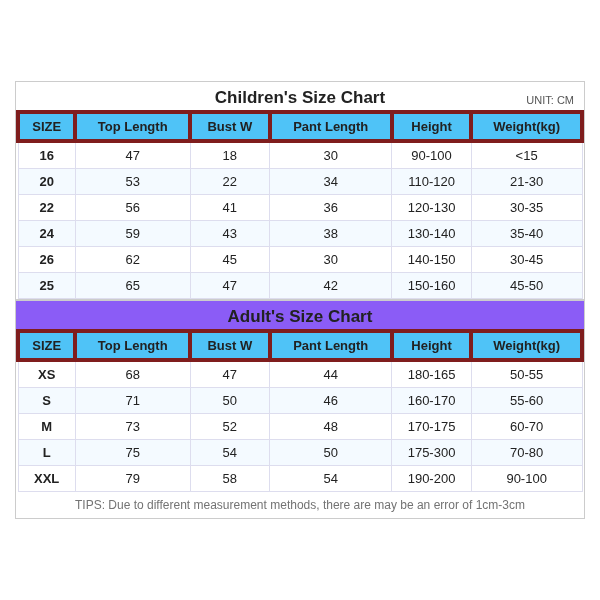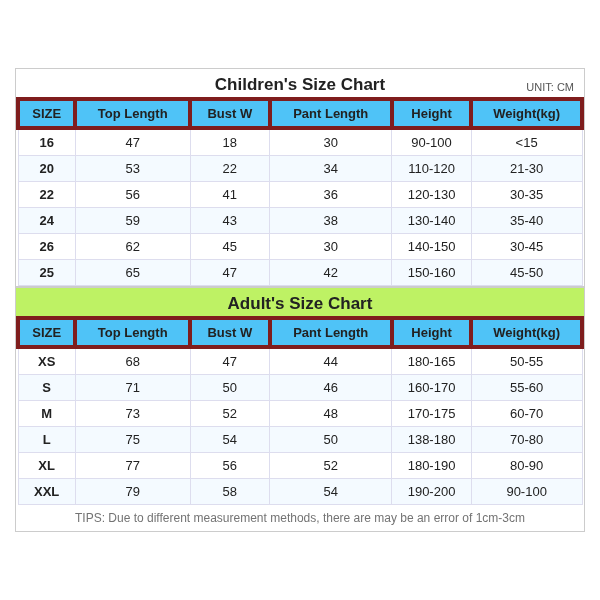--- a/index.html
+++ b/index.html
@@ -60,21 +60,21 @@
     tr:nth-child(odd) td {
       background: #fff;
     }
     tr:nth-child(even) td {
       background: #f4faff;
     }
     td:first-child {
       font-weight: bold;
     }
     .adult-section-title-row {
-      background: #bef264;
+      background: #8b5cf6;
       text-align: center;
       padding: 6px 0 2px 0;
       border-top: 2px solid #ccc;
     }
     .tips-row {
       padding: 6px 8px;
       font-size: 12px;
       color: #737373;
       text-align: center;
       background: #fff;
@@ -191,30 +191,22 @@
           <td>52</td>
           <td>48</td>
           <td>170-175</td>
           <td>60-70</td>
         </tr>
         <tr>
           <td>L</td>
           <td>75</td>
           <td>54</td>
           <td>50</td>
-          <td>138-180</td>
+          <td>175-300</td>
           <td>70-80</td>
-        </tr>
-        <tr>
-          <td>XL</td>
-          <td>77</td>
-          <td>56</td>
-          <td>52</td>
-          <td>180-190</td>
-          <td>80-90</td>
         </tr>
         <tr>
           <td>XXL</td>
           <td>79</td>
           <td>58</td>
           <td>54</td>
           <td>190-200</td>
           <td>90-100</td>
         </tr>
       </tbody>

